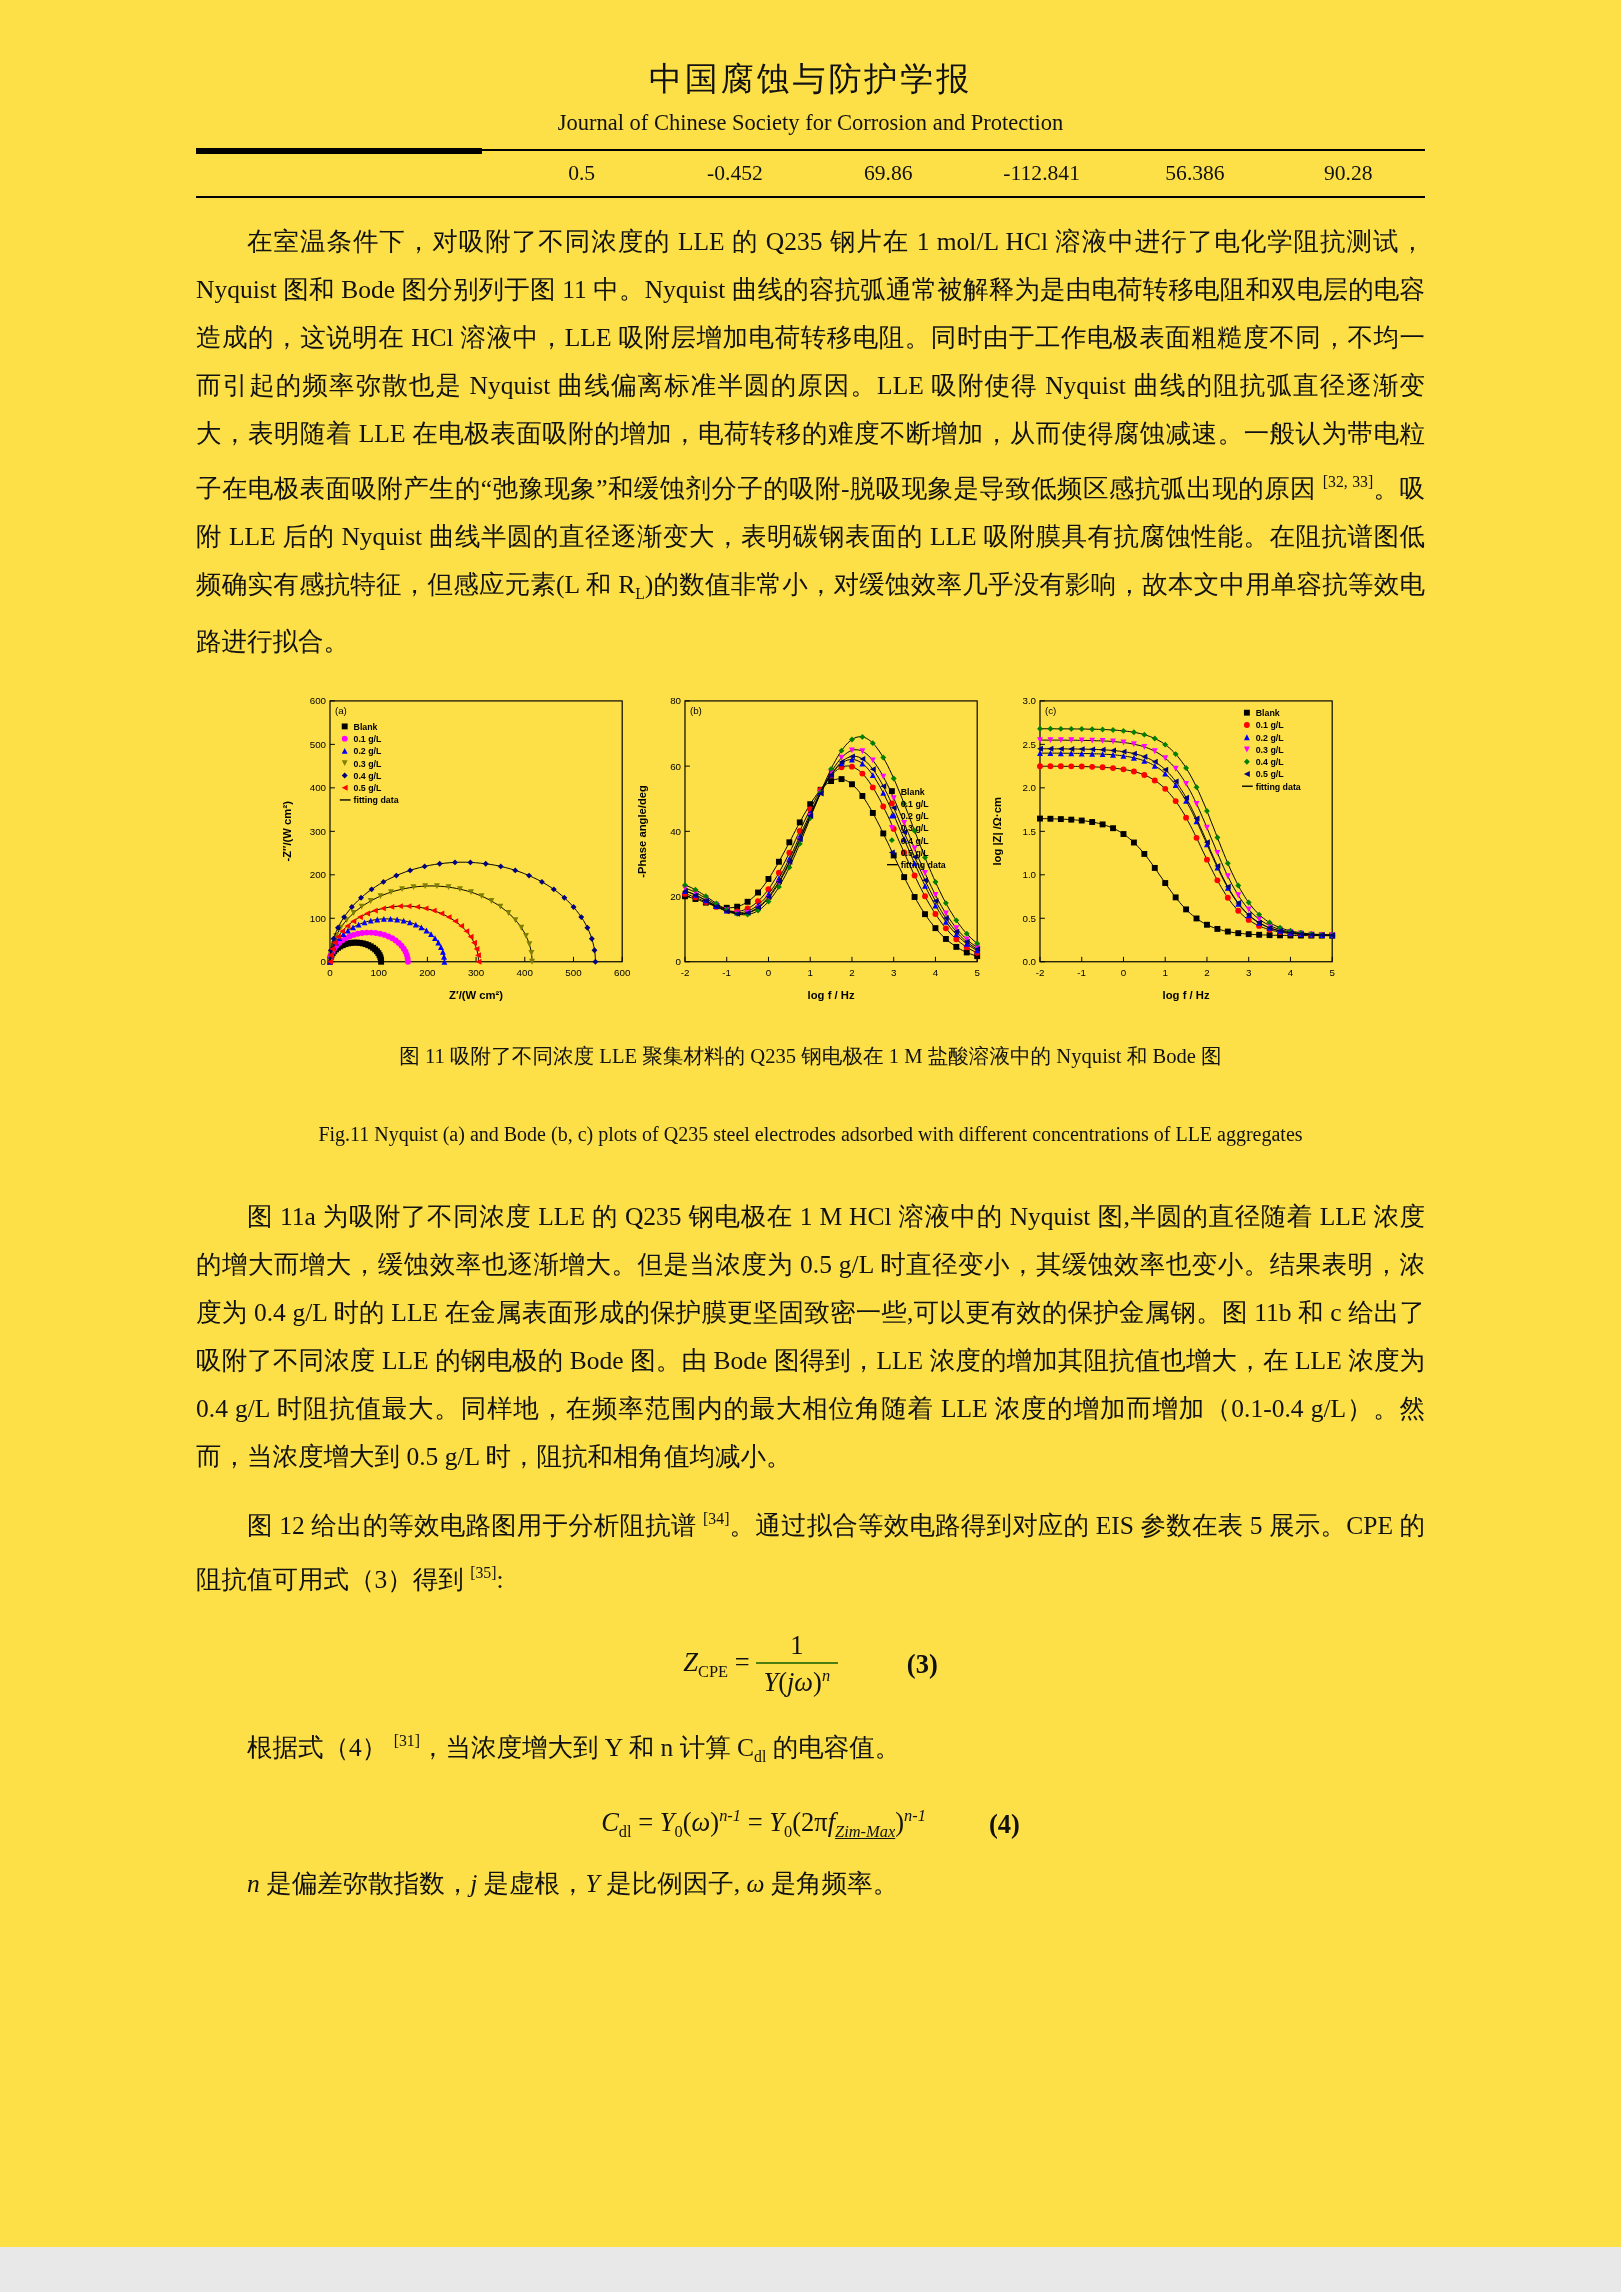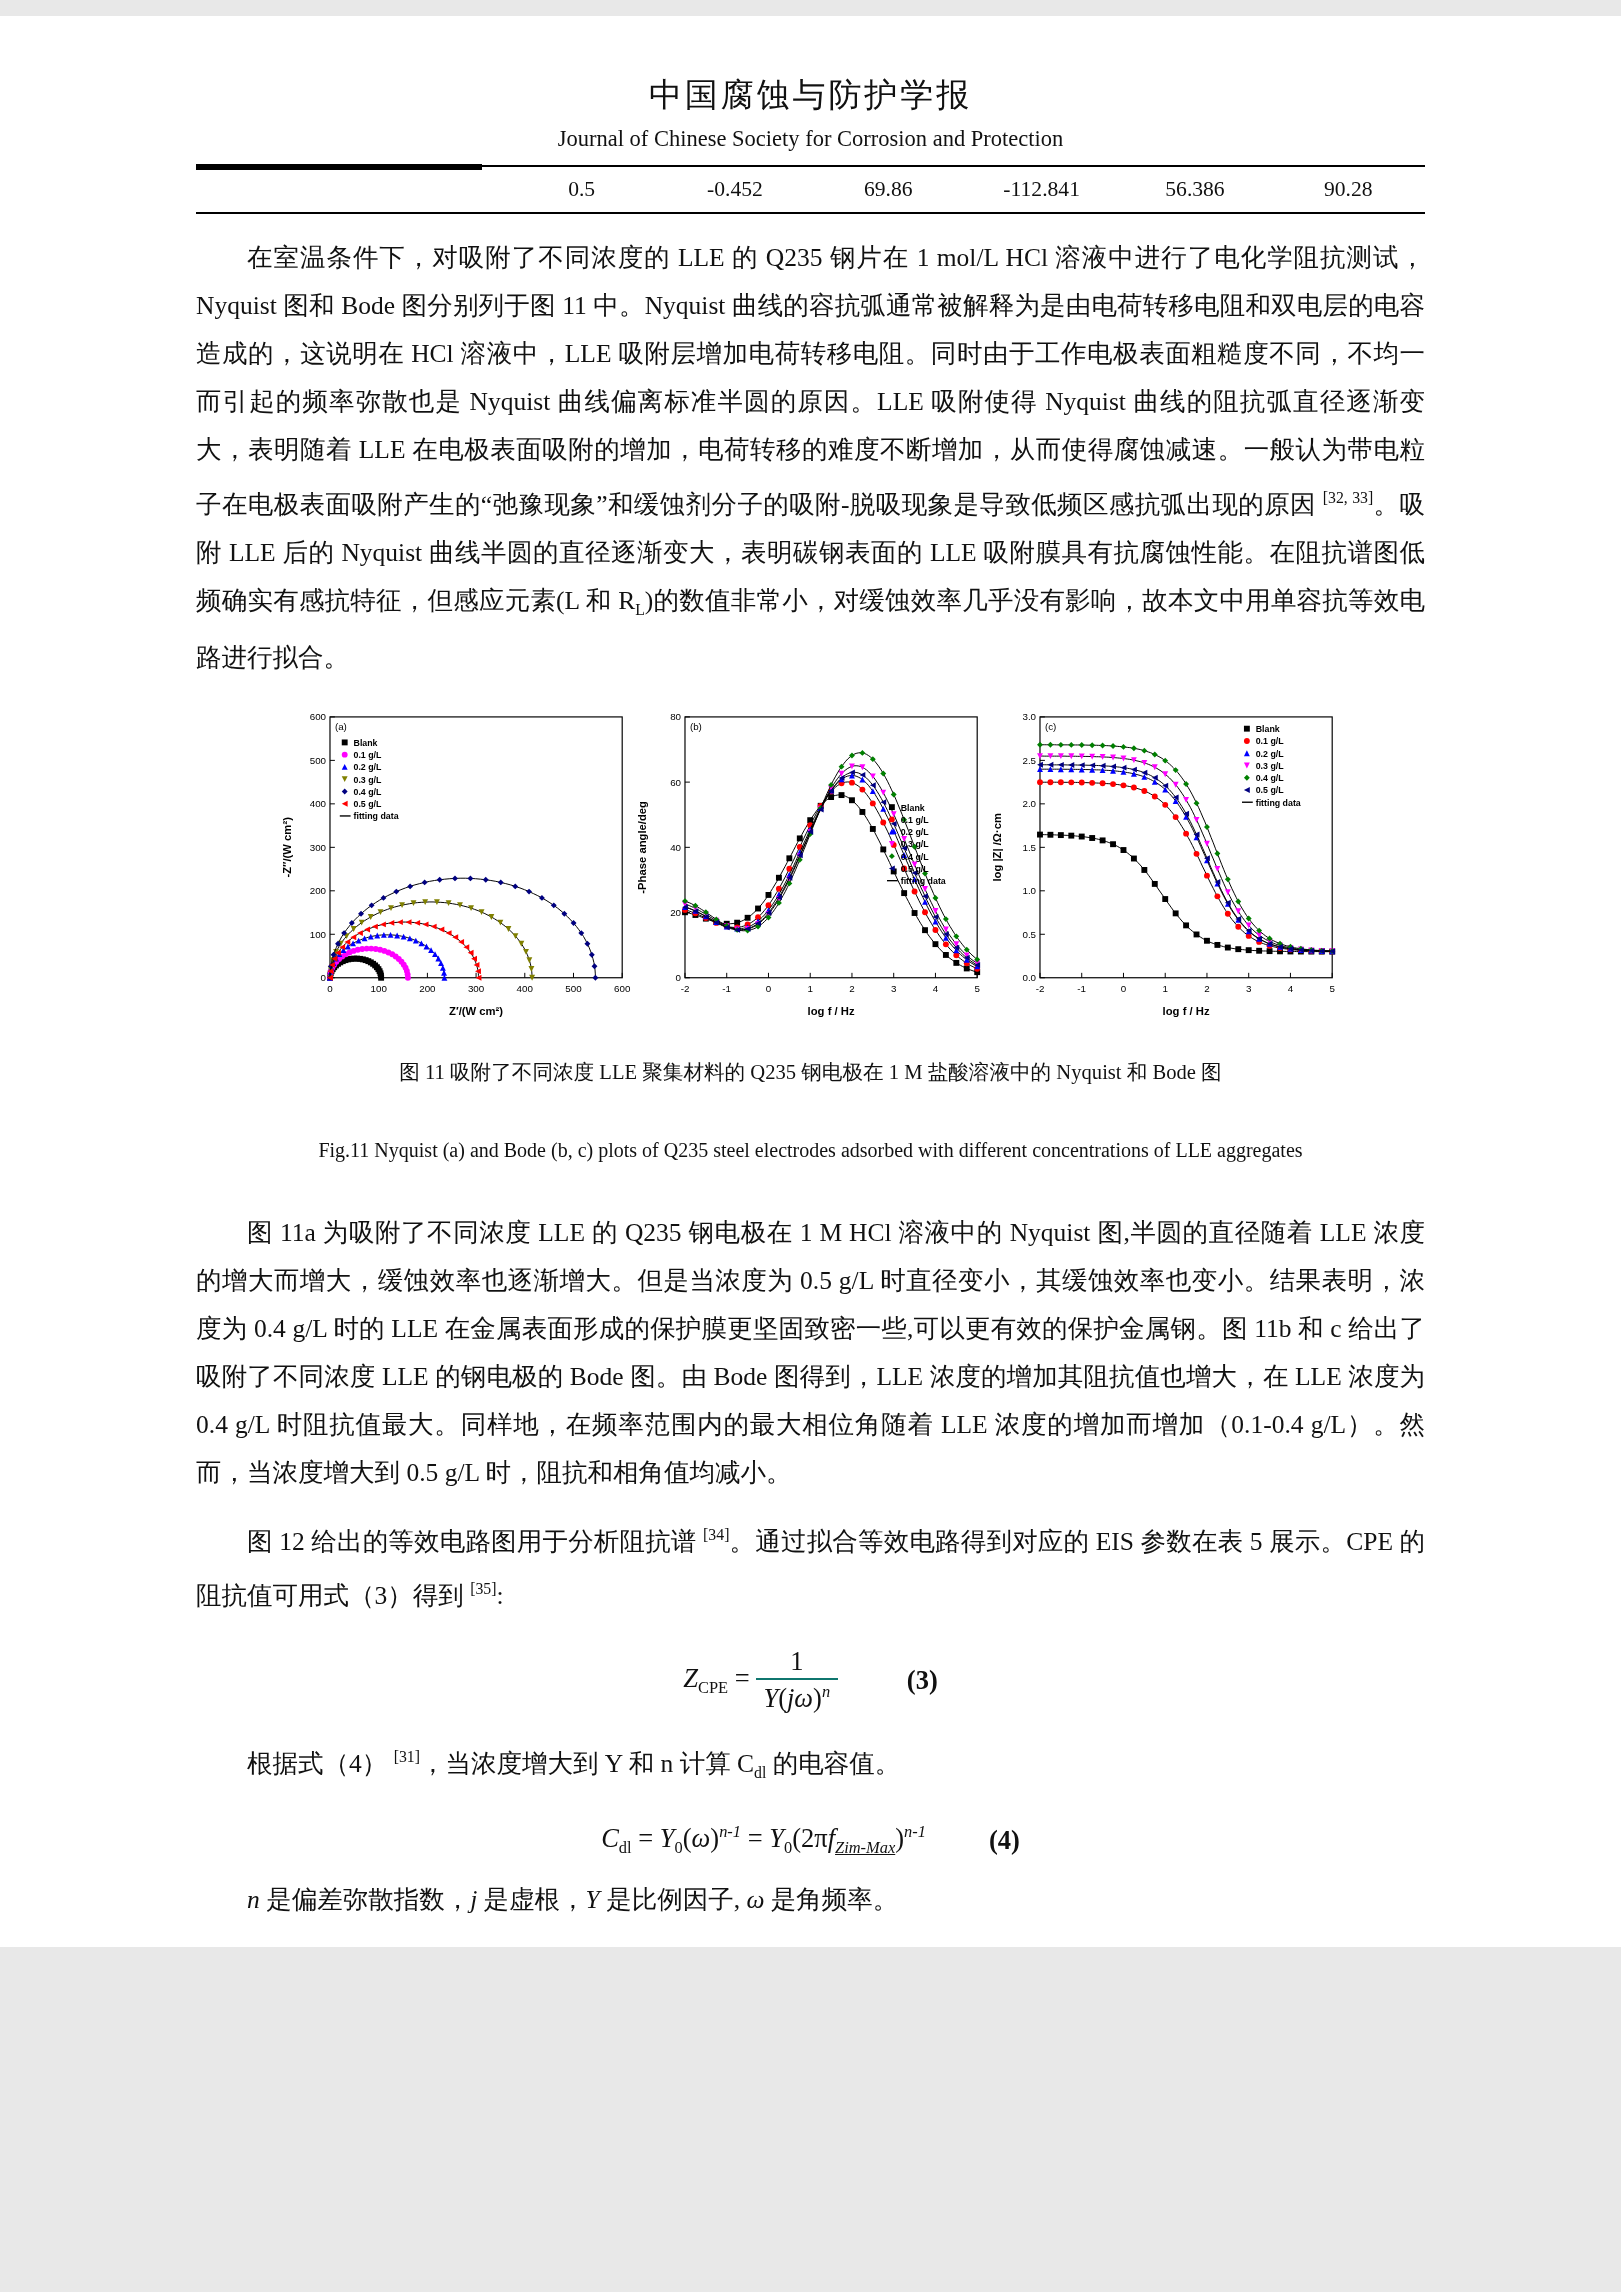--- a/index.html
+++ b/index.html
@@ -1,18 +1,18 @@
 <!DOCTYPE html>
 <html><head>
 <meta charset="utf-8">
 <style>
   html,body{margin:0;padding:0;background:#e8e8e8;}
   .page{
-    width:1621px;height:1931px;background:#ffffff;position:relative;
-    margin:16px auto;overflow:hidden;
+    width:1621px;height:2247px;background:#fde047;position:relative;
+    margin:0 auto;overflow:hidden;
     font-family:"Liberation Serif","DejaVu Serif",serif;color:#111;
     padding-top:57px;box-sizing:border-box;
   }
   .header{text-align:center;}
   .title-cn{font-size:33px;letter-spacing:2.9px;}
   .title-en{font-size:22.5px;margin-top:7.8px;}
   .content{width:1229px;margin:0 auto;}
   .tbl{position:relative;border-top:2px solid #000;border-bottom:2px solid #000;
        height:45px;margin-top:13.7px;}
   .tbl .thick{position:absolute;left:0;top:-3.9px;width:286px;height:6.9px;background:#000;}
@@ -30,21 +30,21 @@
   .r-supi{vertical-align:super;font-size:.62em;font-style:italic;}
   .figure-row{display:flex;justify-content:center;gap:2px;margin-top:25.5px;}
   .figure-row svg{display:block;}
   svg text{font-family:"Liberation Sans","DejaVu Sans",sans-serif;fill:#000;}
   .cap-cn{text-align:center;font-size:20.6px;margin-top:37px;}
   .cap-en{text-align:center;font-size:20px;margin-top:53px;}
   .equation{display:flex;align-items:center;justify-content:center;
             font-size:26.5px;margin:25.5px 0 17.6px 0;}
   .frac{display:inline-flex;flex-direction:column;align-items:center;margin:0 5.9px;}
   .frac .num{padding:0 7.8px;line-height:1.25;}
-  .frac .den{border-top:2px solid #0f766e;padding:2px 7.8px 0 7.8px;line-height:1.25;}
+  .frac .den{border-top:2px solid #4d7c0f;padding:2px 7.8px 0 7.8px;line-height:1.25;}
   .eq-label{font-weight:bold;margin-left:63px;}
 </style>
 </head>
 <body>
 
 <div class="page">
 
   <div class="header">
     <div class="title-cn">中国腐蚀与防护学报</div>
     <div class="title-en">Journal of Chinese Society for Corrosion and Protection</div>

